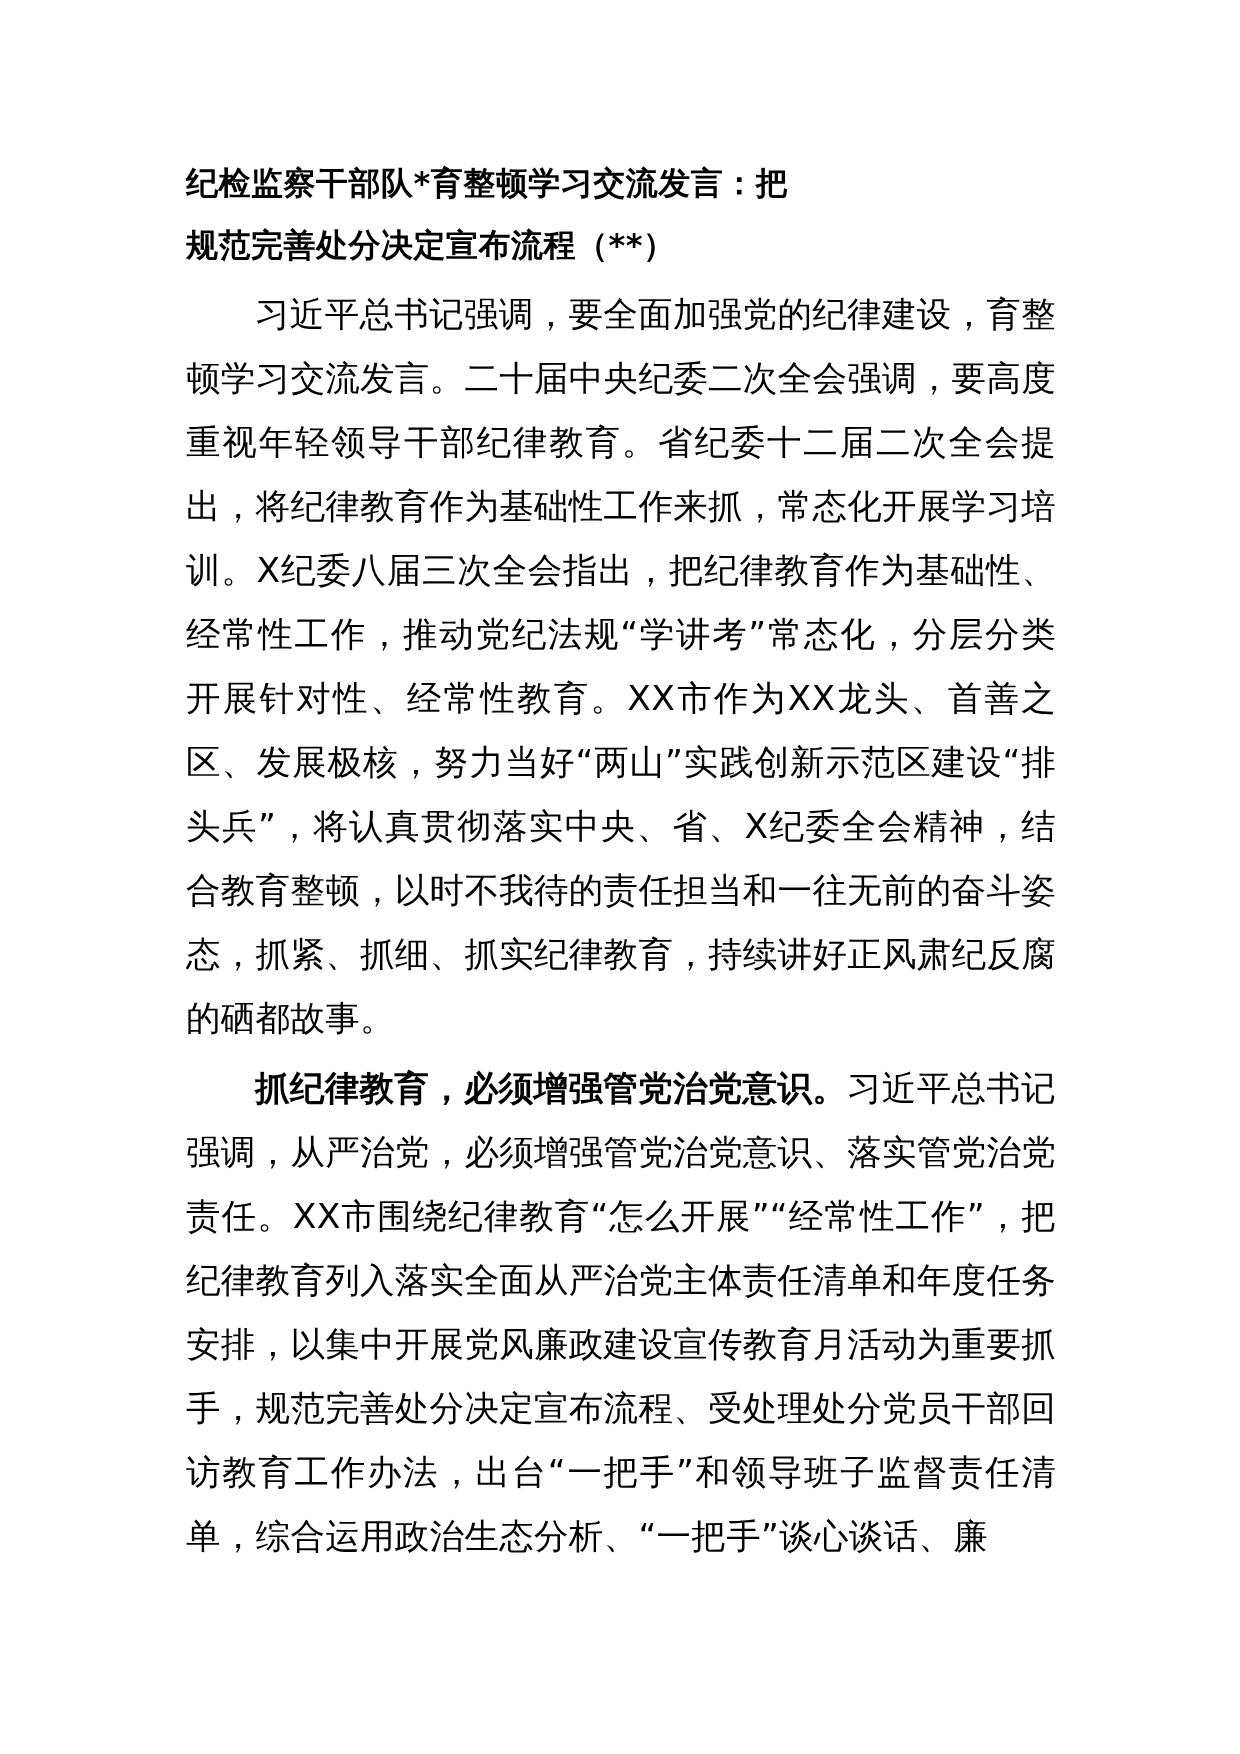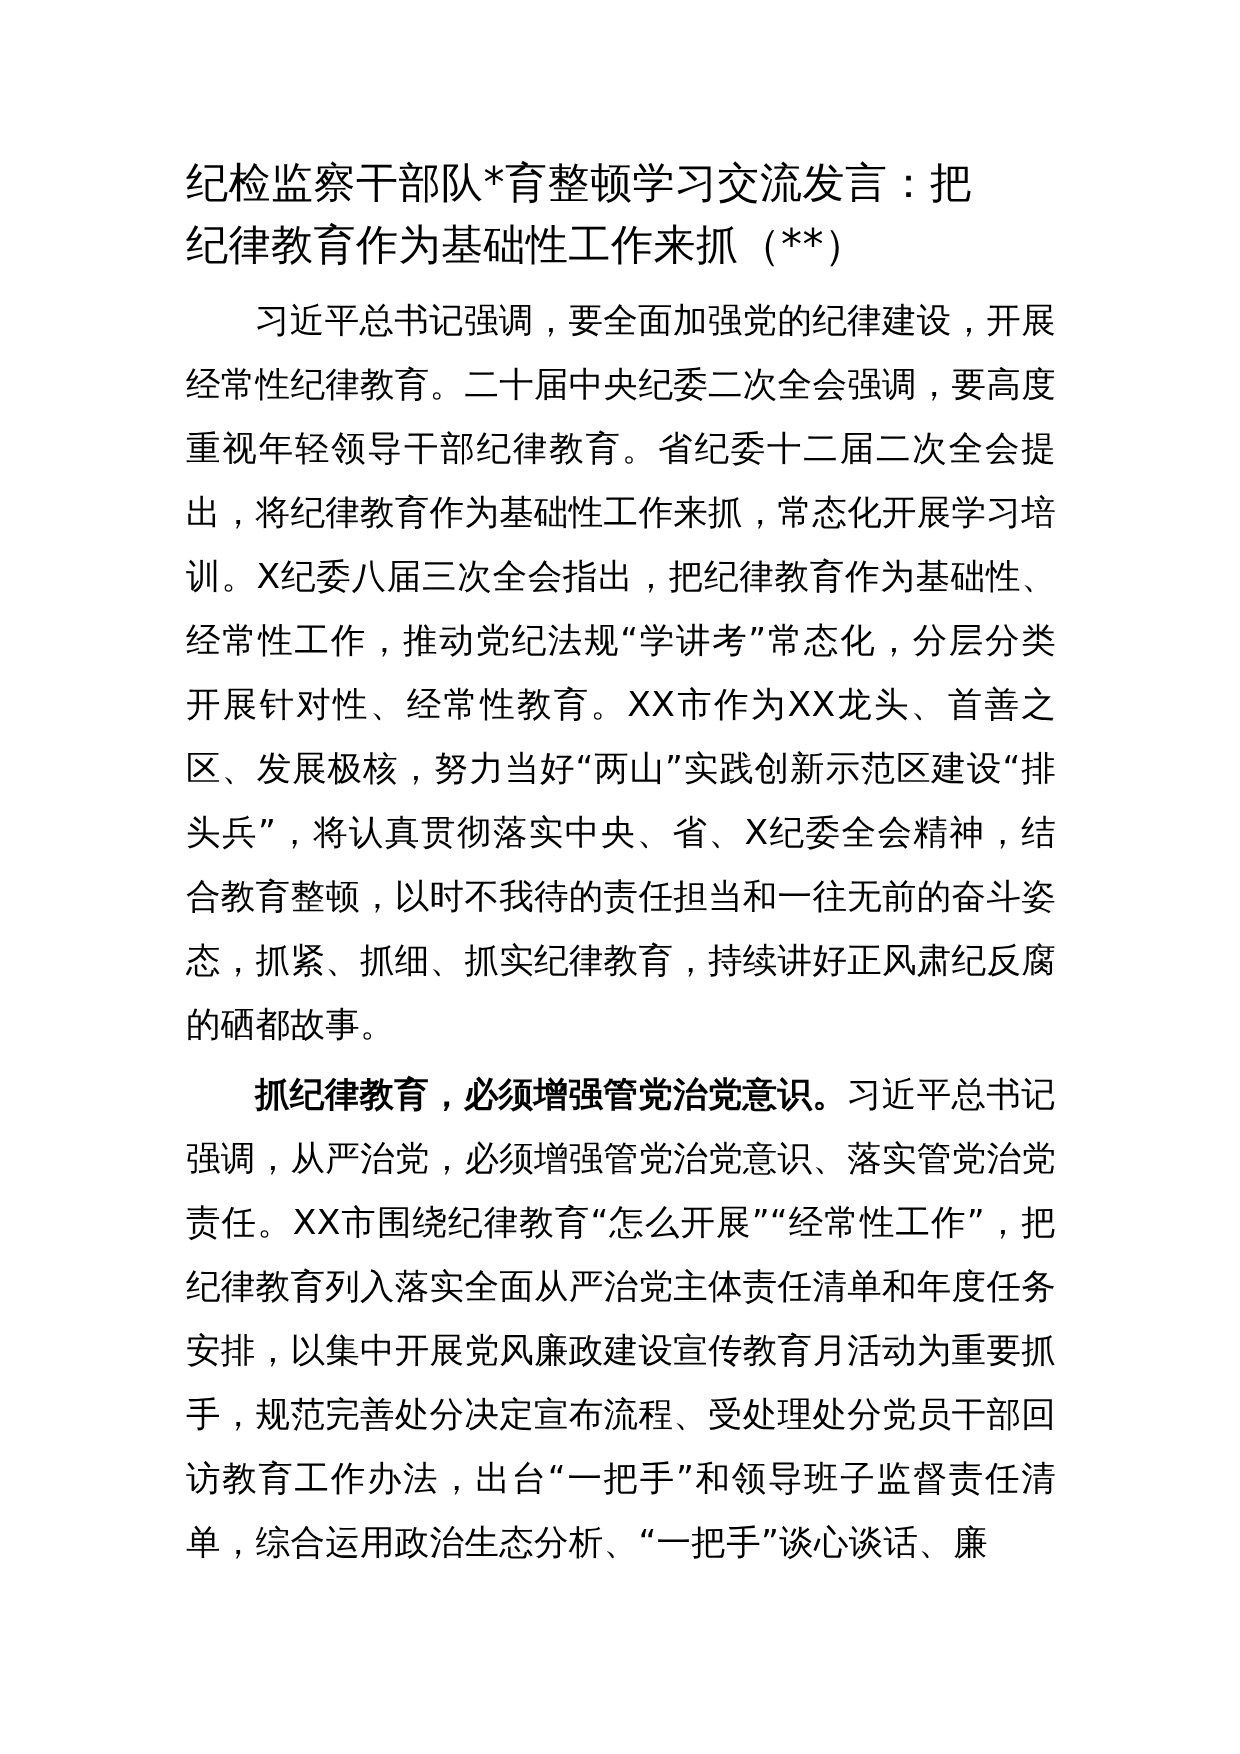--- a/index.html
+++ b/index.html
@@ -15,24 +15,24 @@
       font-family: "DejaVu Sans", "Liberation Sans", sans-serif;
       color: #000000;
     }
     .page {
       position: absolute;
       left: 186px;
       top: 152px;
       width: 870px;
     }
     .title {
-      font-size: 42px;
+      font-size: 32px;
       line-height: 62px;
-      font-weight: normal;
-      margin: 0 0 12px 0;
+      font-weight: bold;
+      margin: 0 0 6px 0;
       letter-spacing: 0.5px;
       text-align: justify;
     }
     .title-line {
       display: block;
       white-space: nowrap;
     }
     .para {
       font-size: 34.5px;
       line-height: 64px;
@@ -47,19 +47,19 @@
     .lead {
       font-weight: bold;
     }
   </style>
 </head>
 <body>
 
 <div class="page">
   <h1 class="title">
     <span class="title-line">纪检监察干部队*育整顿学习交流发言：把</span>
-    <span class="title-line">纪律教育作为基础性工作来抓（**）</span>
+    <span class="title-line">规范完善处分决定宣布流程（**）</span>
   </h1>
 
-  <p class="para"><span>习近平总书记强调，要全面加强党的纪律建设，开展经常性纪律教育。二十届中央纪委二次全会强调，要高度重视年轻领导干部纪律教育。省纪委十二届二次全会提出，将纪律教育作为基础性工作来抓，常态化开展学习培训。X纪委八届三次全会指出，把纪律教育作为基础性、经常性工作，推动党纪法规“学讲考”常态化，分层分类开展针对性、经常性教育。XX市作为XX龙头、首善之区、发展极核，努力当好“两山”实践创新示范区建设“排头兵”，将认真贯彻落实中央、省、X纪委全会精神，结合教育整顿，以时不我待的责任担当和一往无前的奋斗姿态，抓紧、抓细、抓实纪律教育，持续讲好正风肃纪反腐的硒都故事。</span></p>
+  <p class="para"><span>习近平总书记强调，要全面加强党的纪律建设，育整顿学习交流发言。二十届中央纪委二次全会强调，要高度重视年轻领导干部纪律教育。省纪委十二届二次全会提出，将纪律教育作为基础性工作来抓，常态化开展学习培训。X纪委八届三次全会指出，把纪律教育作为基础性、经常性工作，推动党纪法规“学讲考”常态化，分层分类开展针对性、经常性教育。XX市作为XX龙头、首善之区、发展极核，努力当好“两山”实践创新示范区建设“排头兵”，将认真贯彻落实中央、省、X纪委全会精神，结合教育整顿，以时不我待的责任担当和一往无前的奋斗姿态，抓紧、抓细、抓实纪律教育，持续讲好正风肃纪反腐的硒都故事。</span></p>
 
   <p class="para"><span class="lead">抓纪律教育，必须增强管党治党意识。</span><span>习近平总书记强调，从严治党，必须增强管党治党意识、落实管党治党责任。XX市围绕纪律教育“怎么开展”“经常性工作”，把纪律教育列入落实全面从严治党主体责任清单和年度任务安排，以集中开展党风廉政建设宣传教育月活动为重要抓手，规范完善处分决定宣布流程、受处理处分党员干部回访教育工作办法，出台“一把手”和领导班子监督责任清单，综合运用政治生态分析、“一把手”谈心谈话、廉</span></p>
 </div>
 
 </body></html>

